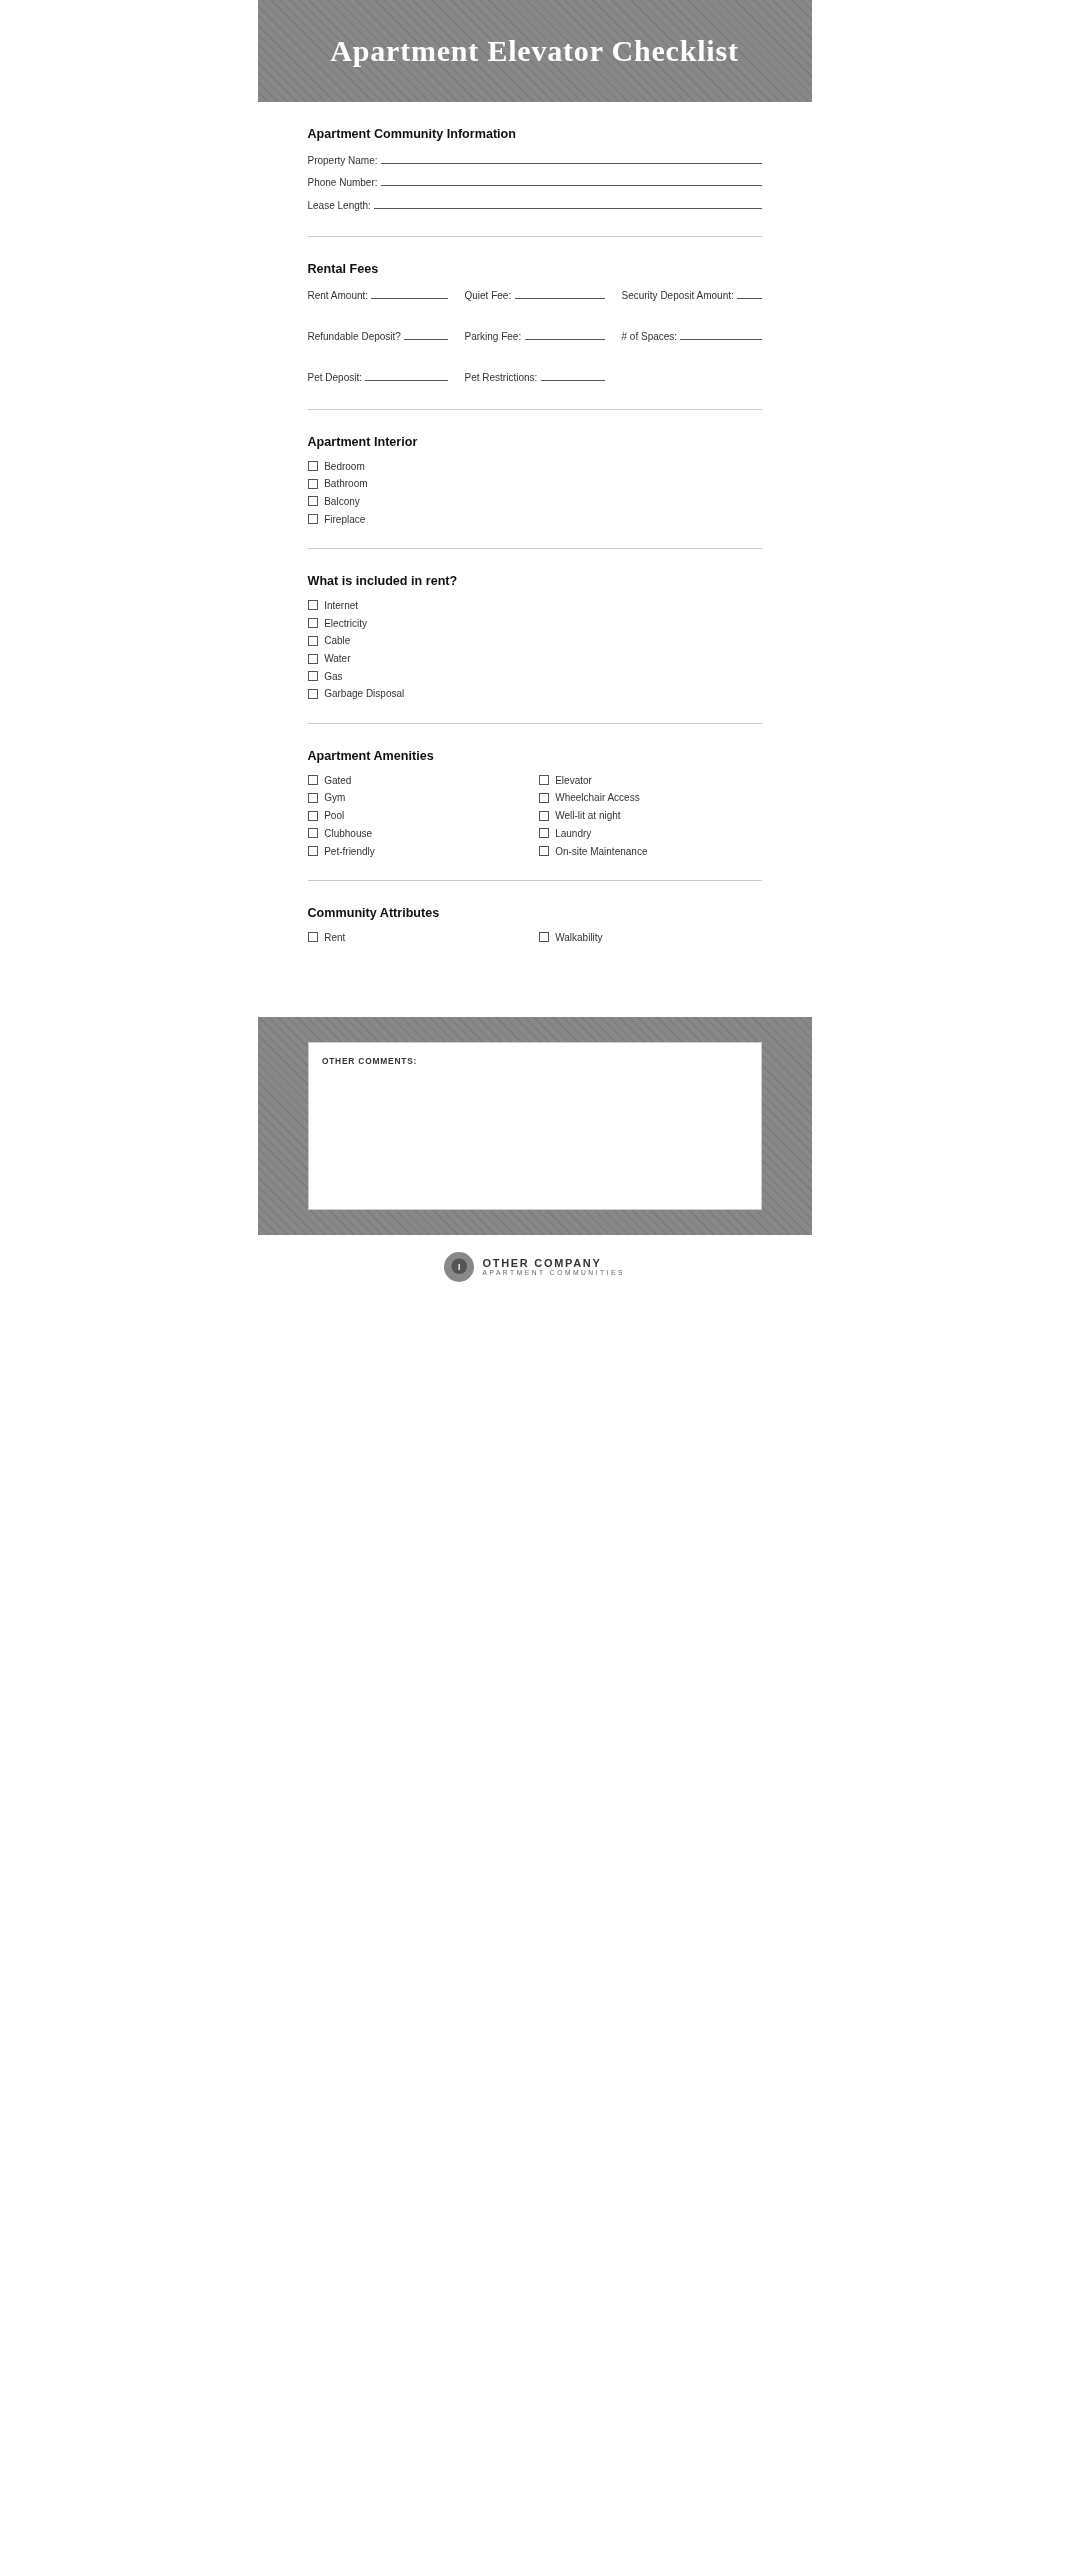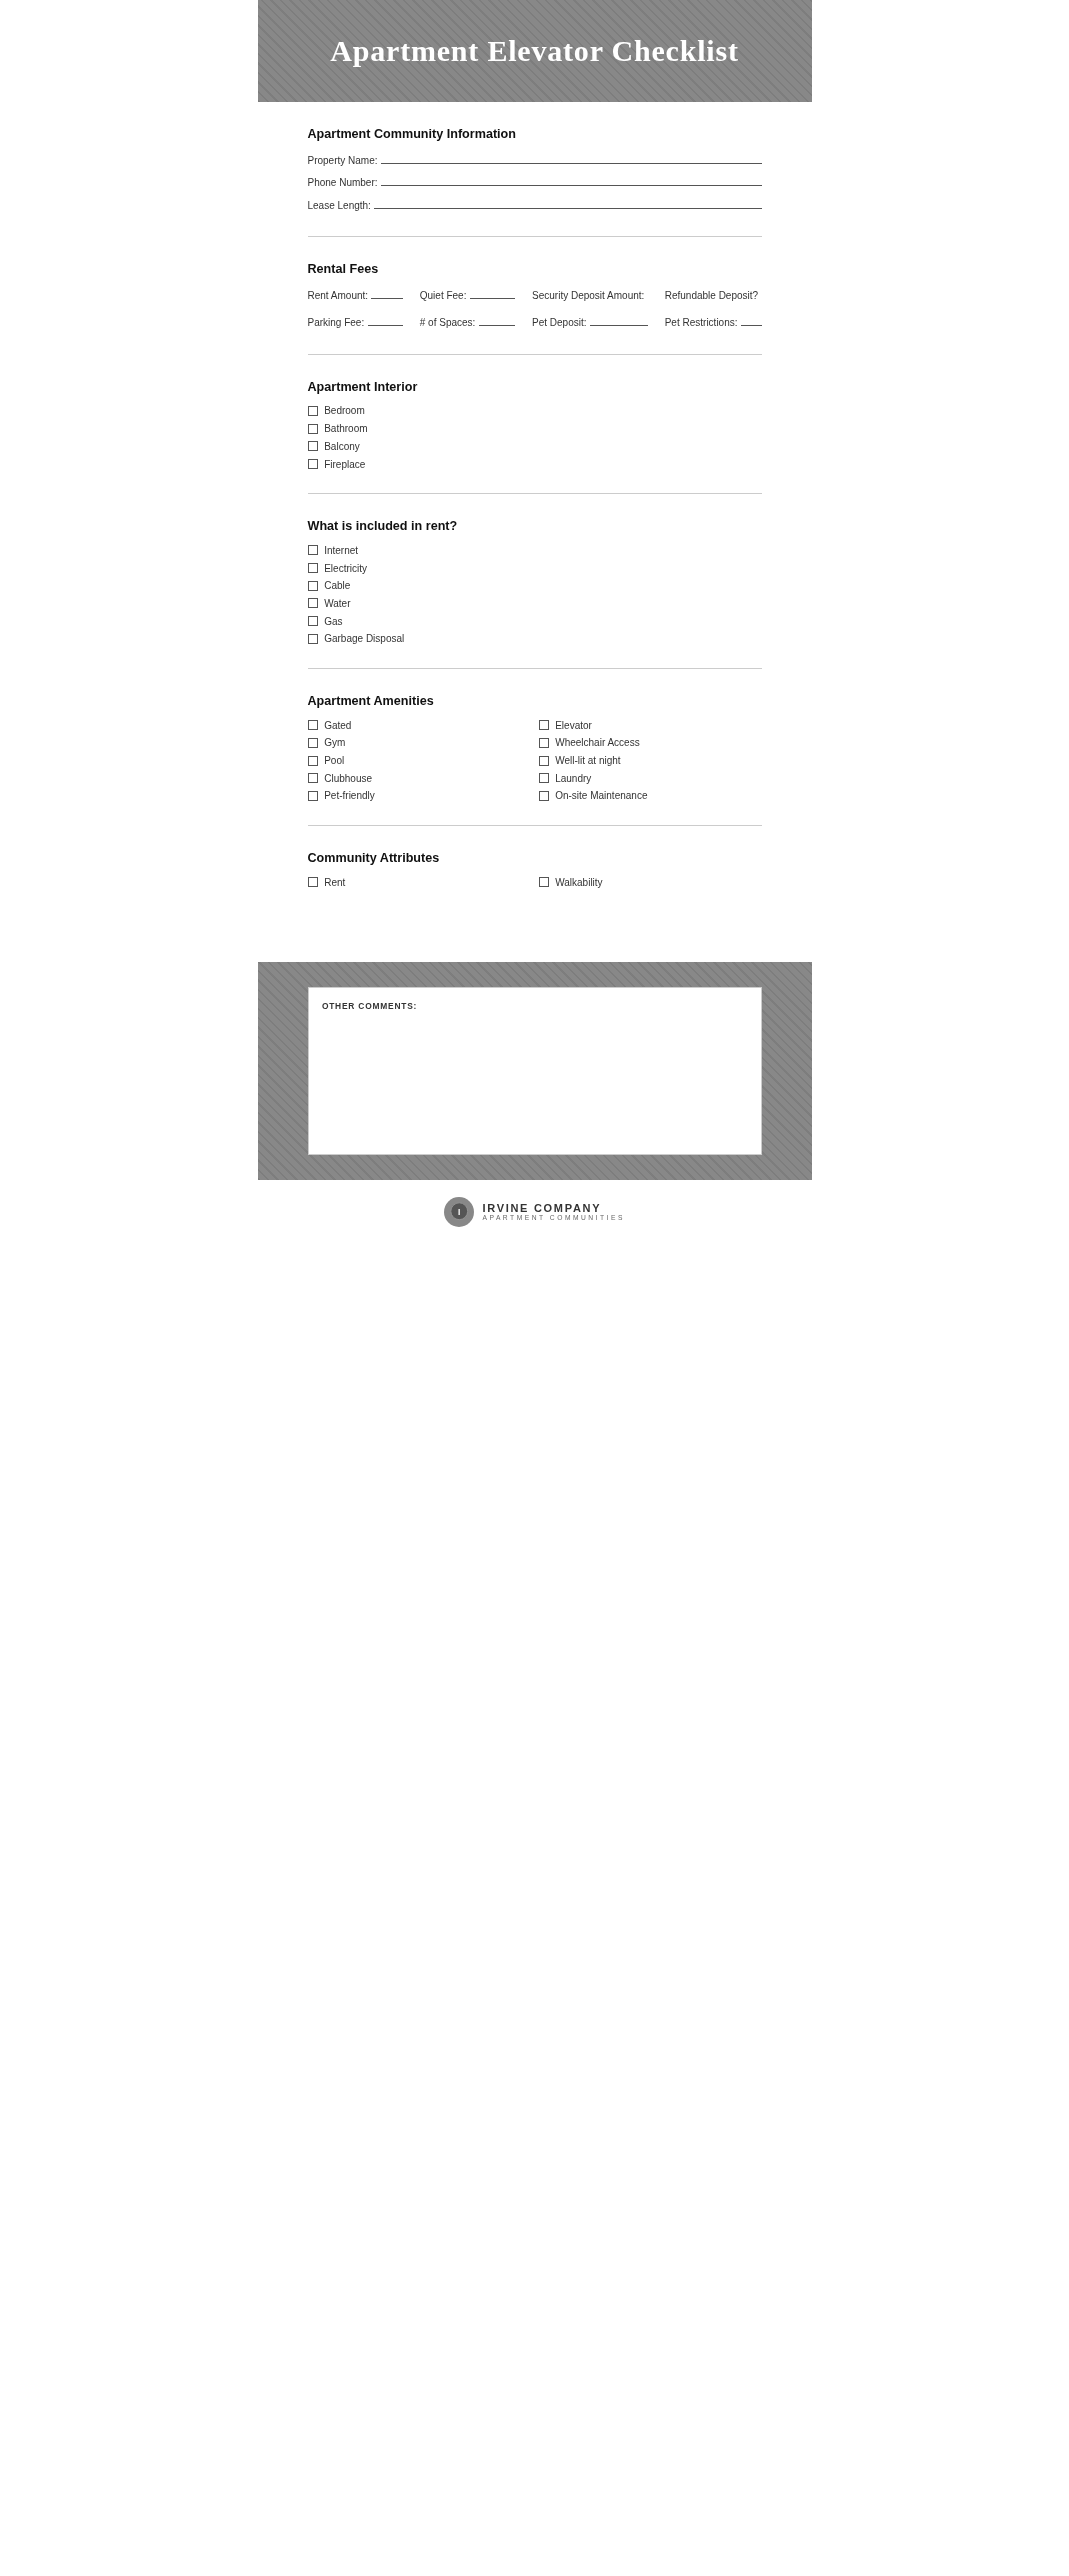--- a/index.html
+++ b/index.html
@@ -64,22 +64,22 @@
       margin-right: 3.4px;
     }
     .field-line {
       flex: 1;
       border-bottom: 0.8px solid #555;
       height: 11.7px;
     }
 
     .two-col-fields {
       display: grid;
-      grid-template-columns: 1fr 1fr 1fr 1fr;
-      gap: 5px 17px;
+      grid-template-columns: 1fr 1fr 1fr;
+      gap: 19px 17px;
     }
 
     
     .checkbox-item {
       display: flex;
       align-items: center;
       margin-bottom: 6.7px;
       font-size: 10px;
       color: #333;
     }
@@ -373,18 +373,18 @@
 
 <div class="logo-footer">
   <div class="logo-container">
     <div class="logo-circle">
       <svg width="18.5" height="18.5" viewBox="0 0 22 22" style="font-size:14px">
         <circle cx="11" cy="11" r="10" fill="#555" stroke="#999" stroke-width="1"></circle>
         <text x="11" y="15" text-anchor="middle" fill="#fff" font-size="10" font-weight="bold">I</text>
       </svg>
     </div>
     <div class="logo-text-block">
-      <div class="logo-main">IRVINE COMPANY</div>
+      <div class="logo-main">OTHER COMPANY</div>
       <div class="logo-sub">APARTMENT COMMUNITIES</div>
     </div>
   </div>
 </div>
 
 
 </body></html>

